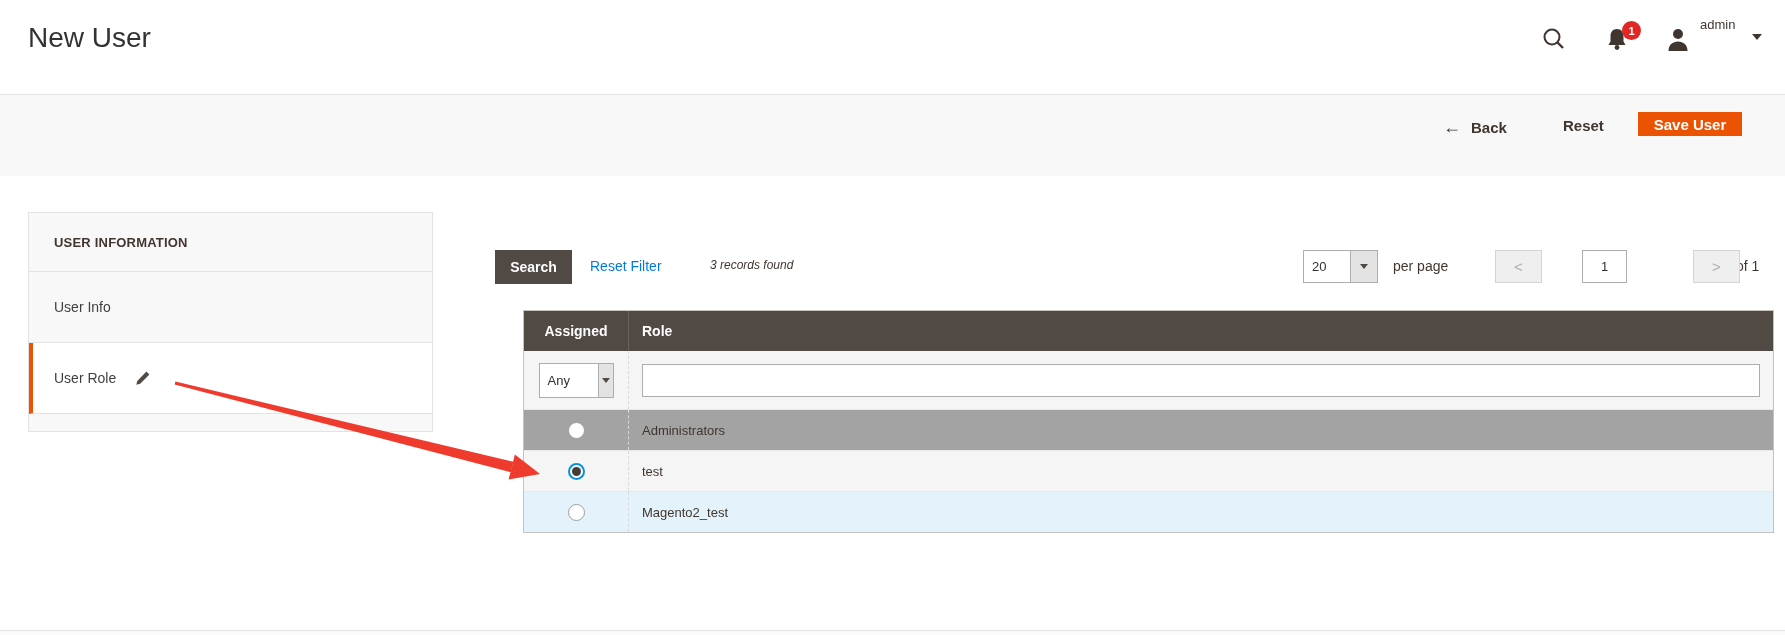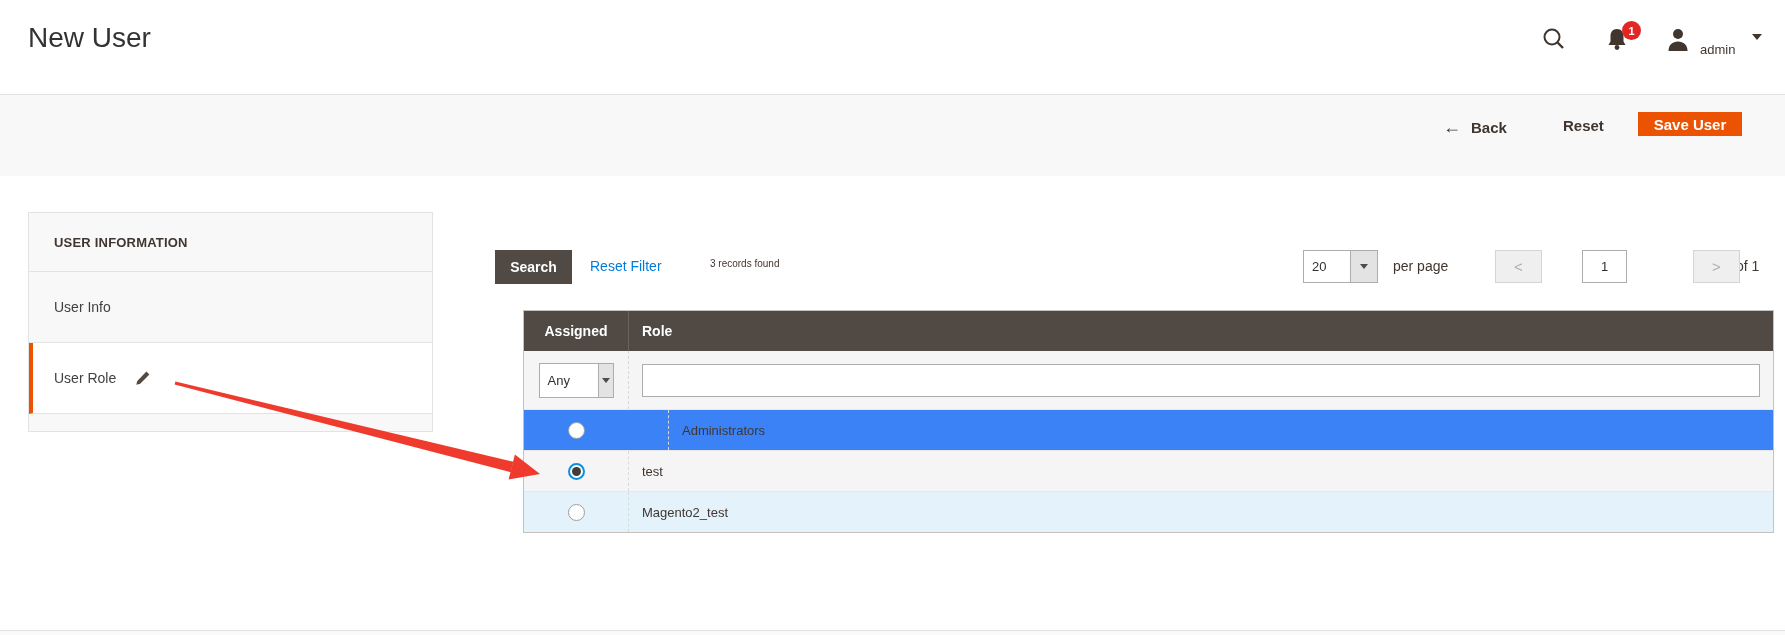--- a/index.html
+++ b/index.html
@@ -13,21 +13,21 @@
   .abs { position:absolute; }
 
   
   .page-title { left:28px; top:22px; font-size:28px; font-weight:400; color:#333; }
   .hdr-icon { top:26px; cursor:pointer; }
   .badge {
     left:1622px; top:21px; width:19px; height:19px; border-radius:50%;
     background:#e22626; color:#fff; font-size:11px; font-weight:bold;
     display:flex; align-items:center; justify-content:center; z-index:3;
   }
-  .admin-label { left:1700px; top:42px; font-size:13px; color:#41362f; cursor:pointer; }
+  .admin-label { left:1700px; top:17px; font-size:13px; color:#41362f; cursor:pointer; }
   .caret-down {
     width:0; height:0; border-left:5px solid transparent; border-right:5px solid transparent;
     border-top:6px solid #41362f;
   }
   .hdr-caret { left:1752px; top:34px; cursor:pointer; }
 
   
   .action-bar {
     left:0; top:94px; width:1785px; height:82px;
     background:#f8f8f8; border-top:1px solid #e3e3e3;
@@ -56,21 +56,21 @@
   .sb-pencil { margin-left:18px; display:inline-flex; }
   .sb-footer { height:17px; background:#f8f8f8; }
 
   
   .btn-search {
     left:495px; top:250px; width:77px; height:34px;
     background:#514943; color:#fff; border:1px solid #514943;
     font-size:14px; font-weight:600; font-family:"Liberation Sans", sans-serif; cursor:pointer;
   }
   .link-blue { left:590px; top:258px; font-size:14px; color:#007bdb; cursor:pointer; }
-  .records { left:710px; top:258px; font-size:10px; color:#41362f; }
+  .records { left:710px; top:258px; font-size:12px; color:#41362f;font-style:italic; }
 
   .fake-select { display:flex; border:1px solid #adadad; background:#fff; cursor:pointer; }
   .fs-value { flex:1; display:flex; align-items:center; padding-left:8px; font-size:13px; color:#303030; }
   .fs-arrow {
     width:27px; background:#e3e3e3; border-left:1px solid #adadad;
     display:flex; align-items:center; justify-content:center;
   }
   .fs-arrow .caret-down { border-left-width:4px; border-right-width:4px; border-top-width:5px; border-top-color:#514943; }
 
   .perpage-select { left:1303px; top:250px; width:75px; height:33px; }
@@ -97,21 +97,21 @@
   .g-head .g-cell-role { border-left:1px solid #6b625b; }
   .g-filter { background:#f5f5f5; height:58px; }
   .g-filter .g-cell-role { border-left:1px dashed #d9d9d9; padding:12px 13px; }
   .assigned-filter-select { width:75px; height:35px;gap:28px; }
   .role-filter-input {
     width:100%; height:33px; border:1px solid #adadad; background:#fff;
     font-size:13px; padding:0 8px; font-family:"Liberation Sans", sans-serif; color:#303030;
   }
   .g-body { height:41px; border-top:1px solid #e8e8e8; font-size:13px; color:#41362f; }
   .g-body .g-cell-role { border-left:1px dashed #d9d9d9; }
-  .row-white { background:#3b82f6;gap:40px; }
+  .row-white { background:#a3a3a3; }
   .row-gray { background:#f5f5f5; }
   .row-blue { background:#e3f2fb; }
 
   .radio {
     width:17px; height:17px; border-radius:50%; background:#fff;
     border:1px solid #9e9e9e; cursor:pointer; display:flex; align-items:center; justify-content:center;
   }
   .radio.checked { border:2px solid #0d8fdb; }
   .radio.checked .dot { width:9px; height:9px; border-radius:50%; background:#443d36; }
 

